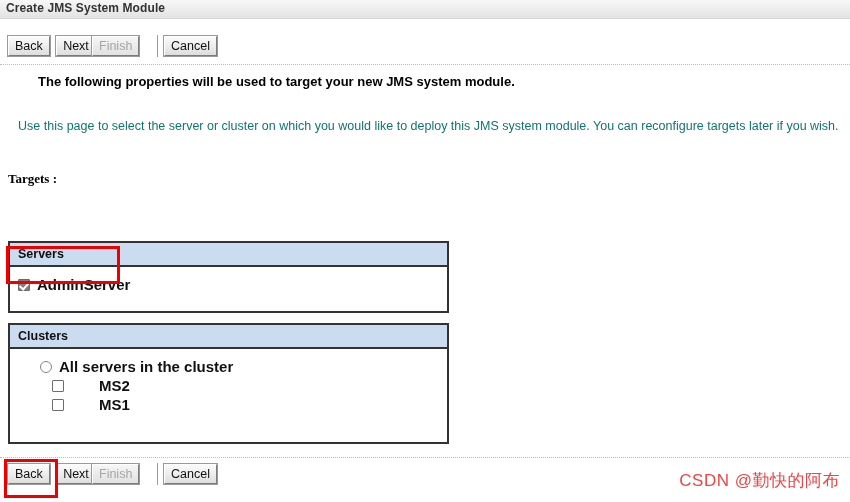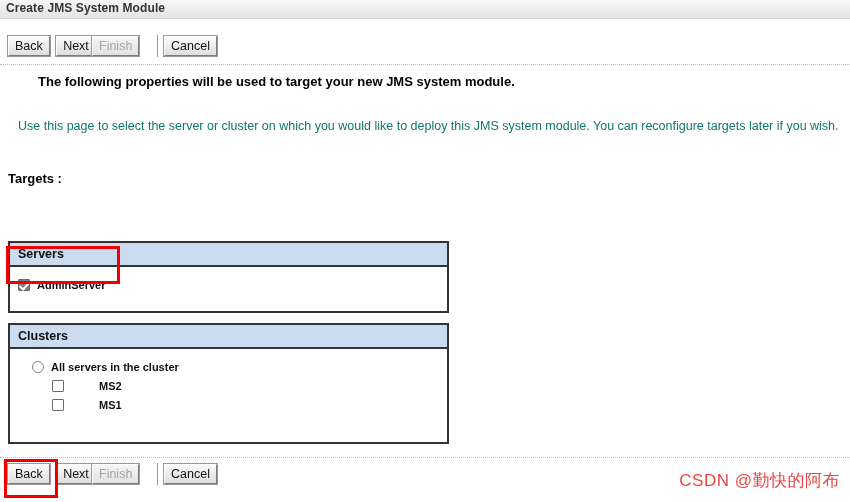--- a/index.html
+++ b/index.html
@@ -111,20 +111,21 @@
     font-size: 12.5px;
     color: #0f766e;
     white-space: nowrap;
   }
   #targets-label {
     position: absolute;
     left: 8px; top: 171px;
     font-size: 13px;
     font-weight: bold;
     color: #000000;
+    font-family: Liberation Serif, serif;
   }
 
   
   .target-table {
     position: absolute;
     left: 8px;
     width: 441px;
     box-sizing: border-box;
     border: 2px solid #333333;
     background: #ffffff;
@@ -148,26 +149,26 @@
     position: relative;
     padding: 8px 0 0 0;
   }
 
   
   .opt-row {
     position: relative;
     height: 19px;
     display: flex;
     align-items: center;
-    font-size: 11px;
+    font-size: 15px;
     font-weight: bold;
     color: #111111;
   }
   .indent-0 { padding-left: 8px; }
-  .indent-1 { padding-left: 22px; }
+  .indent-1 { padding-left: 30px; }
   .indent-2 { padding-left: 42px; gap: 28px; }
 
   .cb {
     width: 12px; height: 12px;
     box-sizing: border-box;
     border: 1px solid #6d6d6d;
     background: #ffffff;
     margin-right: 7px;
     flex: 0 0 auto;
     position: relative;

